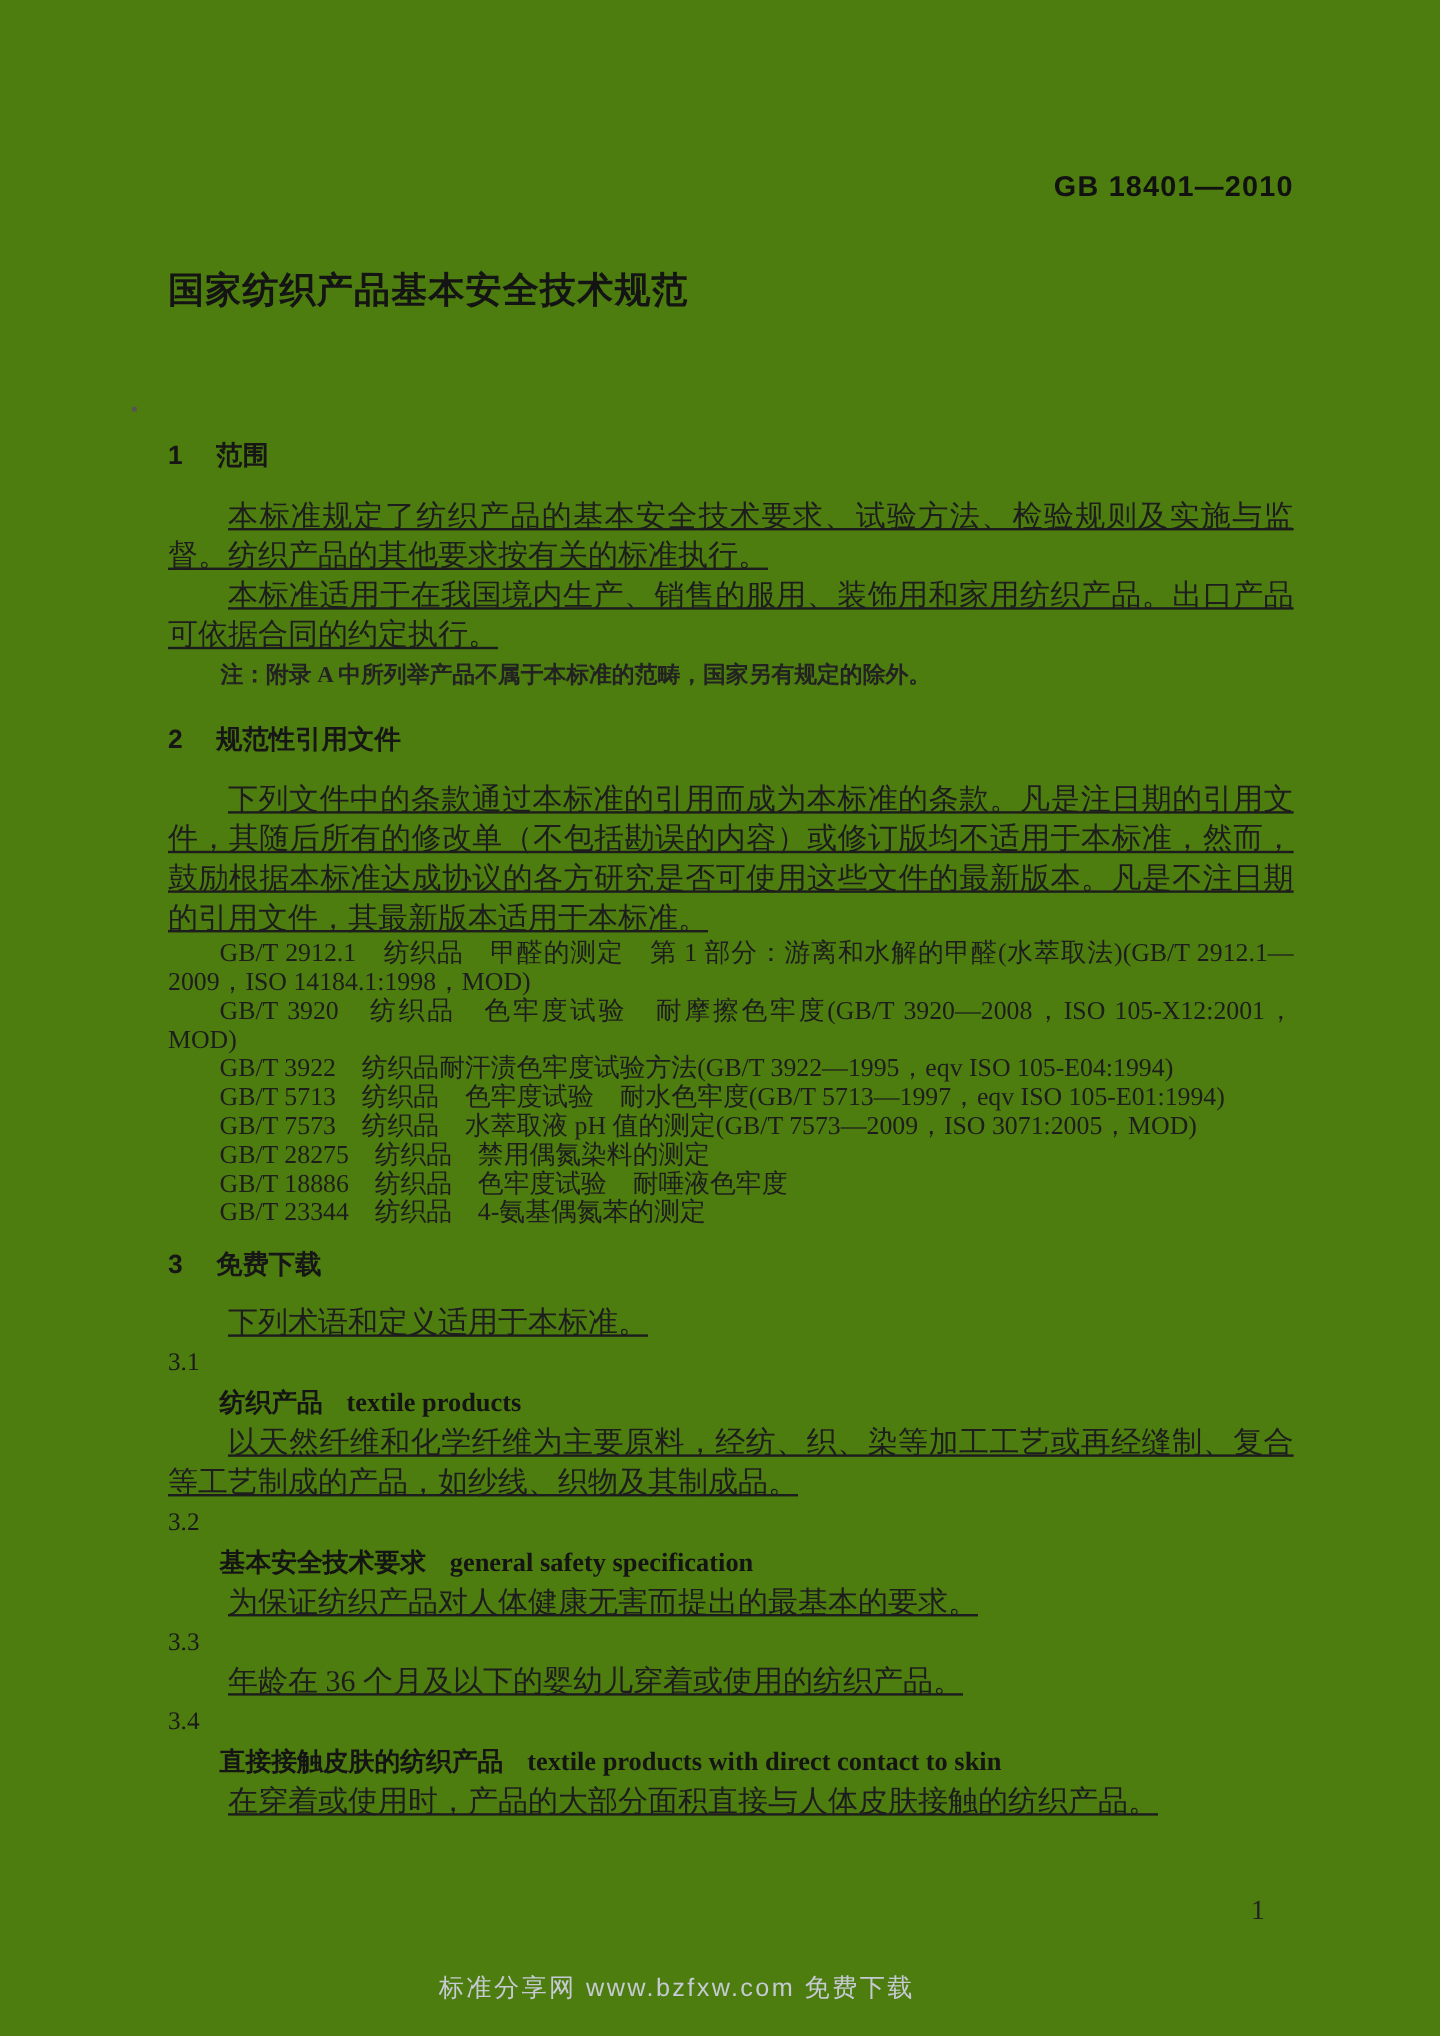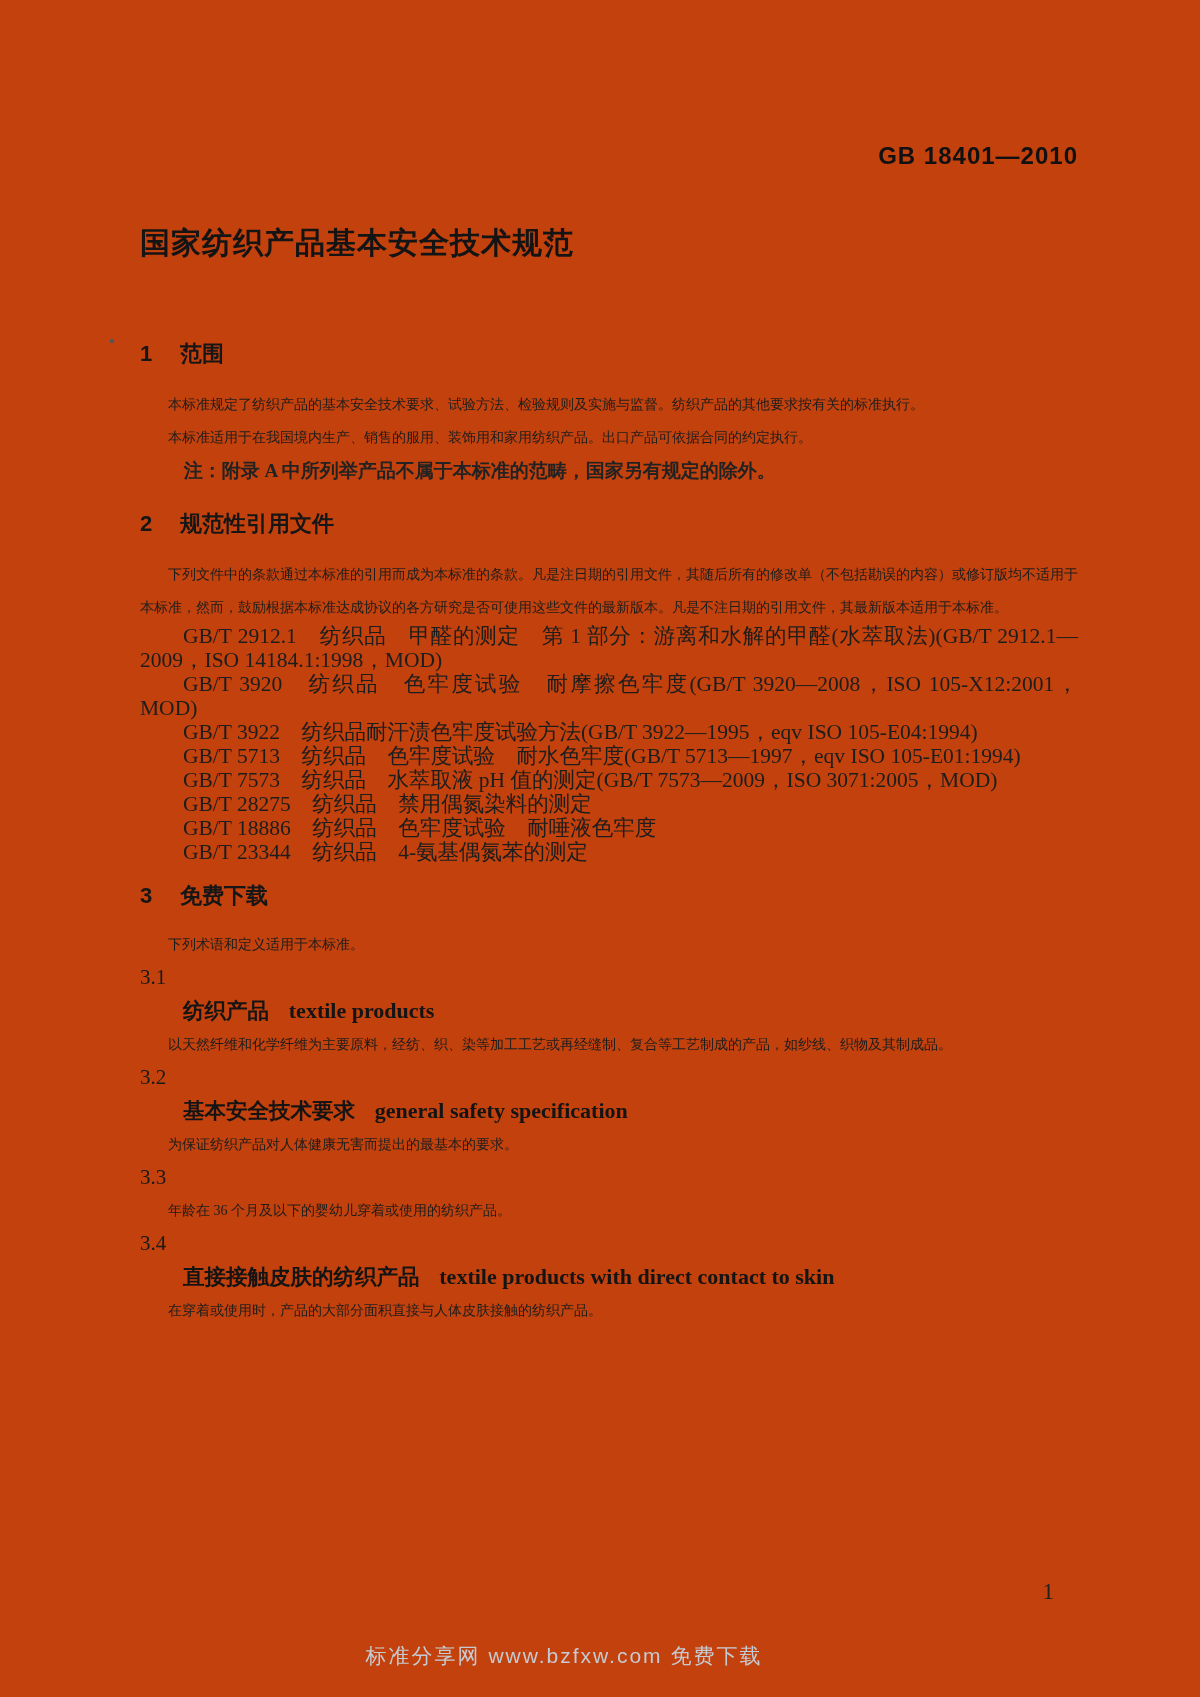--- a/index.html
+++ b/index.html
@@ -2,21 +2,21 @@
 <html><head>
 <meta charset="utf-8">
 <style>
   * { margin: 0; padding: 0; box-sizing: border-box; }
   html, body { background: #e9e9e9; }
   .page {
     position: relative;
     width: 1200px;
     height: 1697px;
     margin: 0 auto;
-    background: #c2410c;
+    background: #4d7c0f;
     color: #1d1d1d;
     font-family: "Liberation Serif", "DejaVu Serif", serif;
     overflow: hidden;
   }
   .content {
     padding: 143px 122px 0 140px; 
   }
   .doc-code {
     text-align: right;
     font-family: "Liberation Sans", "DejaVu Sans", sans-serif;
@@ -30,37 +30,38 @@
     margin-top: 57px;
     text-align: left;
     font-family: "Liberation Sans", "DejaVu Sans", sans-serif;
     font-weight: bold;
     font-size: 30px;
     line-height: 33px;
     letter-spacing: 1px;
     color: #141414;
   }
   .sec-heading {
-    margin-top: 78px;
+    margin-top: 104px;
     margin-bottom: 18px;
     font-family: "Liberation Sans", "DejaVu Sans", sans-serif;
     font-weight: bold;
     font-size: 22px;
     line-height: 33px;
     color: #161616;
   }
   .sec-heading.tight { margin-top: 20px; }
   .sec-heading.tight2 { margin-top: 15px; margin-bottom: 16px; }
   .sec-heading .sec-num { display: inline-block; min-width: 40px; }
   p.body-para {
-    font-size: 14px;
+    font-size: 25px;
     line-height: 33px;
     text-indent: 2em;
     text-align: justify;
     color: #1d1d1d;
+    text-decoration: underline;
   }
   p.note-para {
     font-size: 19px;
     line-height: 33px;
     text-indent: 2.3em;
     color: #222;
     font-weight: bold;
   }
   p.ref-para {
     font-size: 21.5px;

